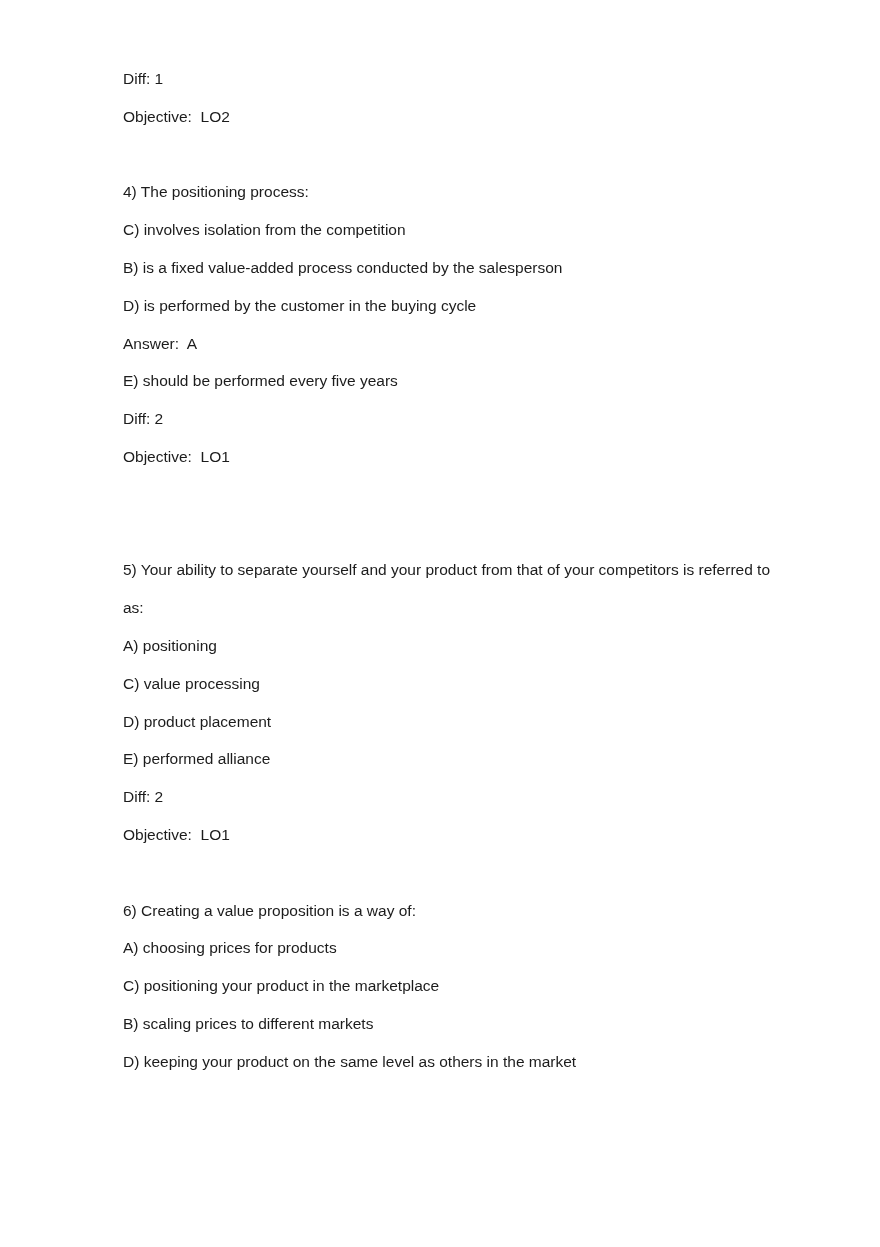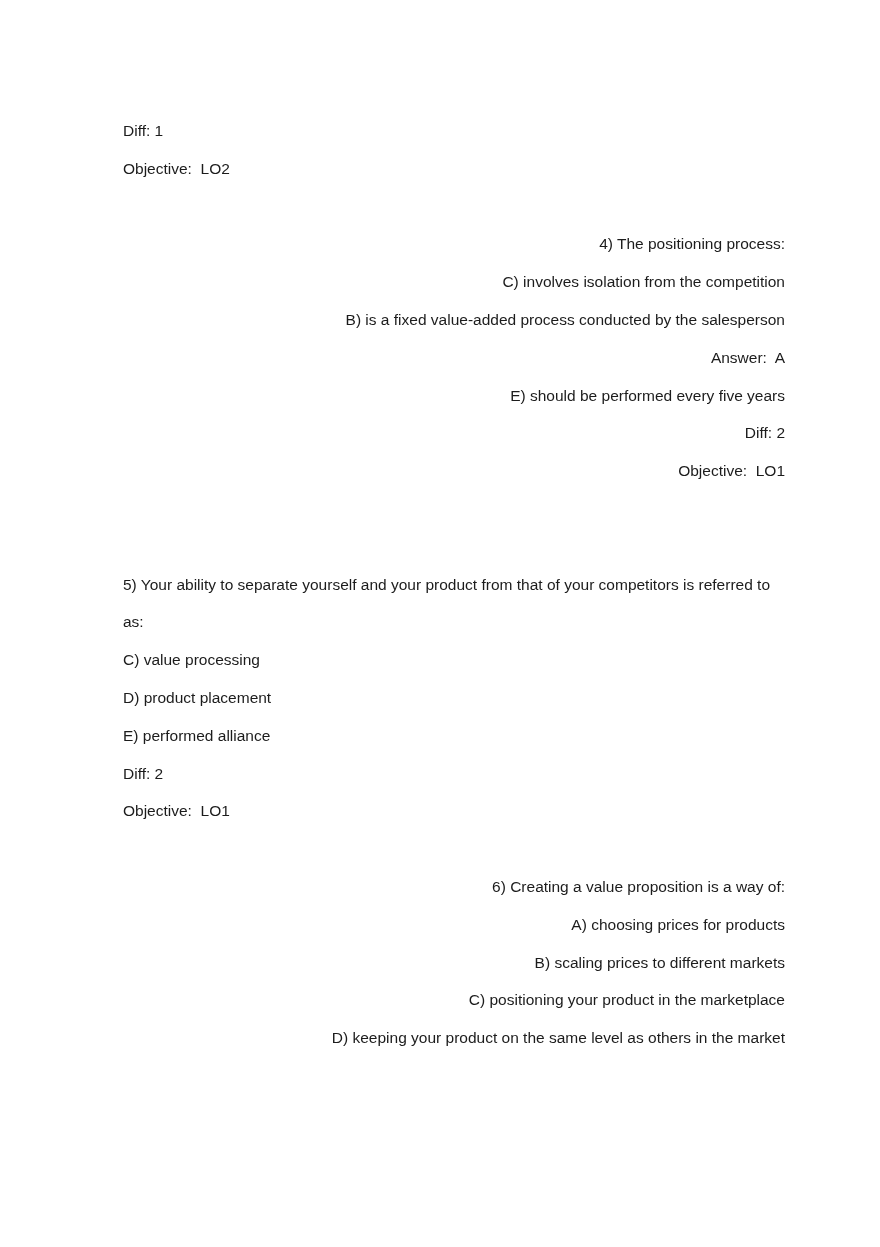--- a/index.html
+++ b/index.html
@@ -10,65 +10,67 @@
   html, body {
     margin: 0;
     padding: 0;
     background: var(--page-bg);
   }
   .page {
     position: relative;
     width: 880px;
     height: 1247px;
     background: var(--page-bg);
-    padding: 112px 95px 0 123px;
+    padding: 60px 95px 0 123px;
     overflow: hidden;
     font-family: "Liberation Sans", "DejaVu Sans", sans-serif;
     font-size: 15.5px;
     color: var(--text-color);
   }
   .page p {
     margin: 0;
     line-height: 37.8px;
     white-space: pre-wrap; 
   }
   .block { margin: 0; }
-  .gap-1 { margin-top: 37.8px; text-align: right; }  
+  .gap-1 { margin-top: 37.8px; }  
   .gap-2 { margin-top: 75.6px; }  
 </style>
 </head>
 <body>
 
 <div class="page">
 
   <section class="block">
     <p>Diff: 1</p>
     <p>Objective:  LO2</p>
   </section>
 
   <section class="block gap-1">
     <p>4) The positioning process:</p>
     <p>C) involves isolation from the competition</p>
     <p>B) is a fixed value-added process conducted by the salesperson</p>
+    <p>D) is performed by the customer in the buying cycle</p>
     <p>Answer:  A</p>
     <p>E) should be performed every five years</p>
     <p>Diff: 2</p>
     <p>Objective:  LO1</p>
   </section>
 
   <section class="block gap-2">
     <p>5) Your ability to separate yourself and your product from that of your competitors is referred to as:</p>
+    <p>A) positioning</p>
     <p>C) value processing</p>
     <p>D) product placement</p>
     <p>E) performed alliance</p>
     <p>Diff: 2</p>
     <p>Objective:  LO1</p>
   </section>
 
   <section class="block gap-1">
     <p>6) Creating a value proposition is a way of:</p>
     <p>A) choosing prices for products</p>
+    <p>C) positioning your product in the marketplace</p>
     <p>B) scaling prices to different markets</p>
-    <p>C) positioning your product in the marketplace</p>
     <p>D) keeping your product on the same level as others in the market</p>
   </section>
 
 </div>
 
 </body></html>

